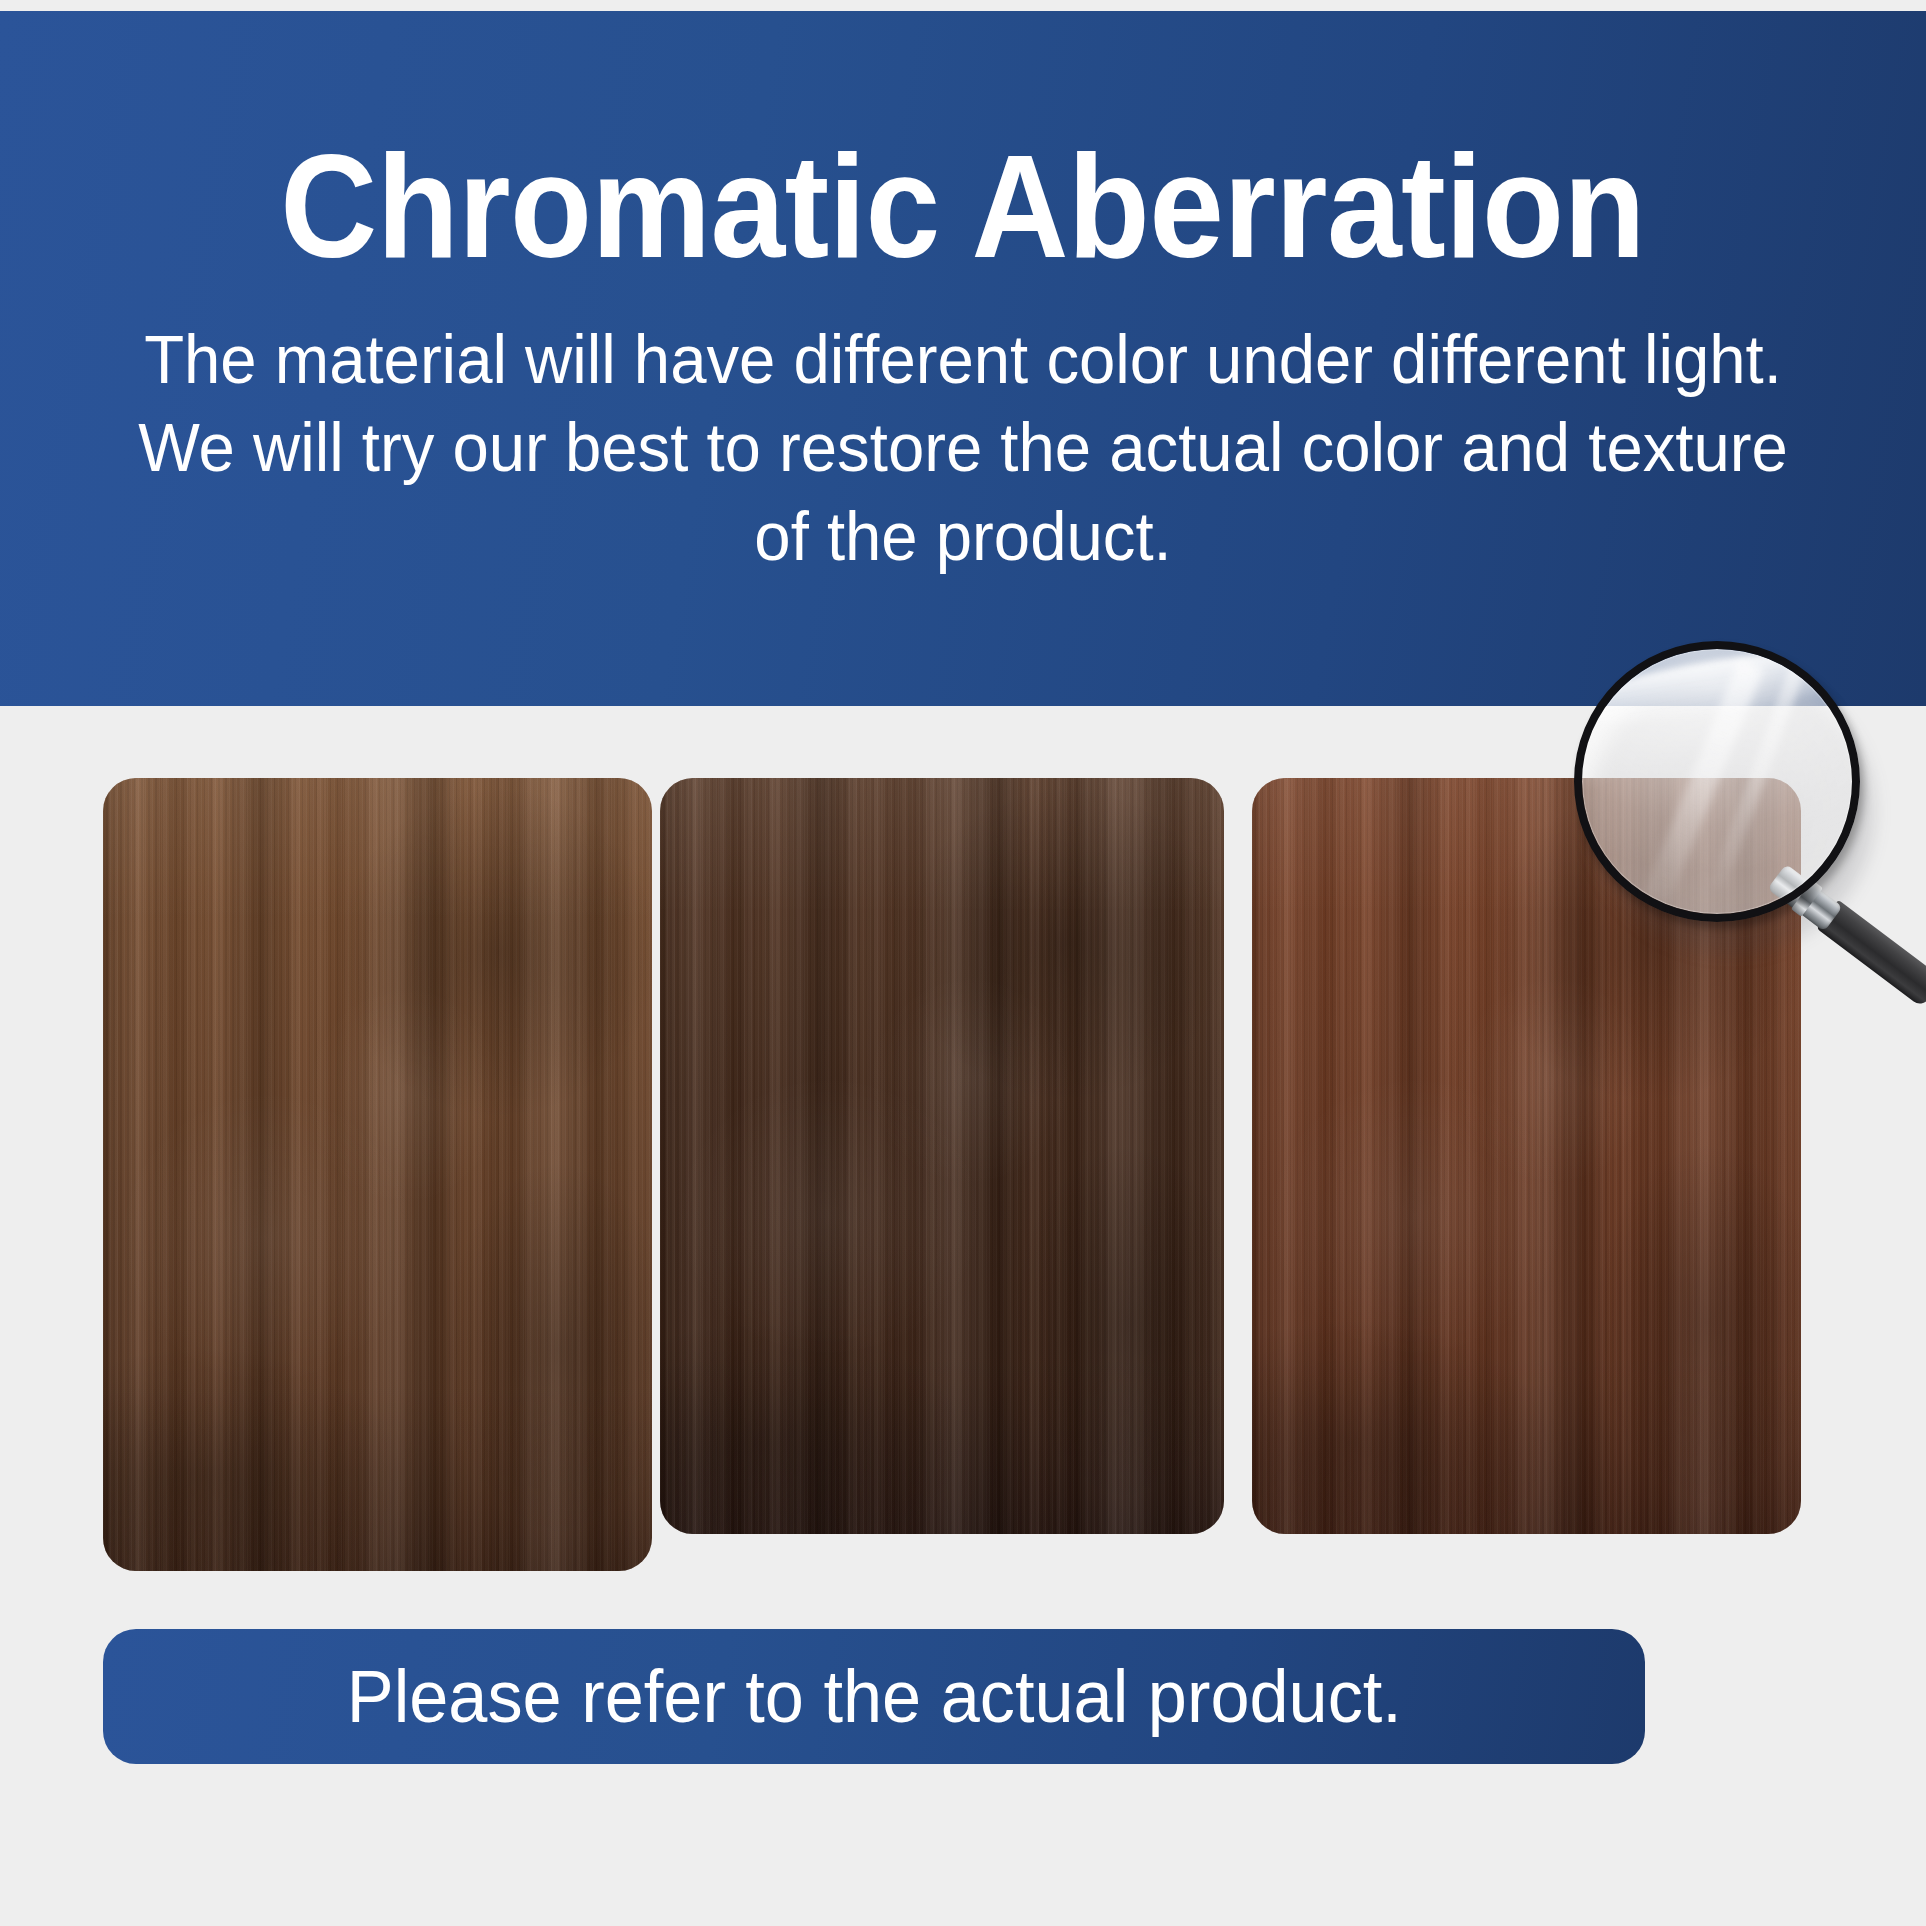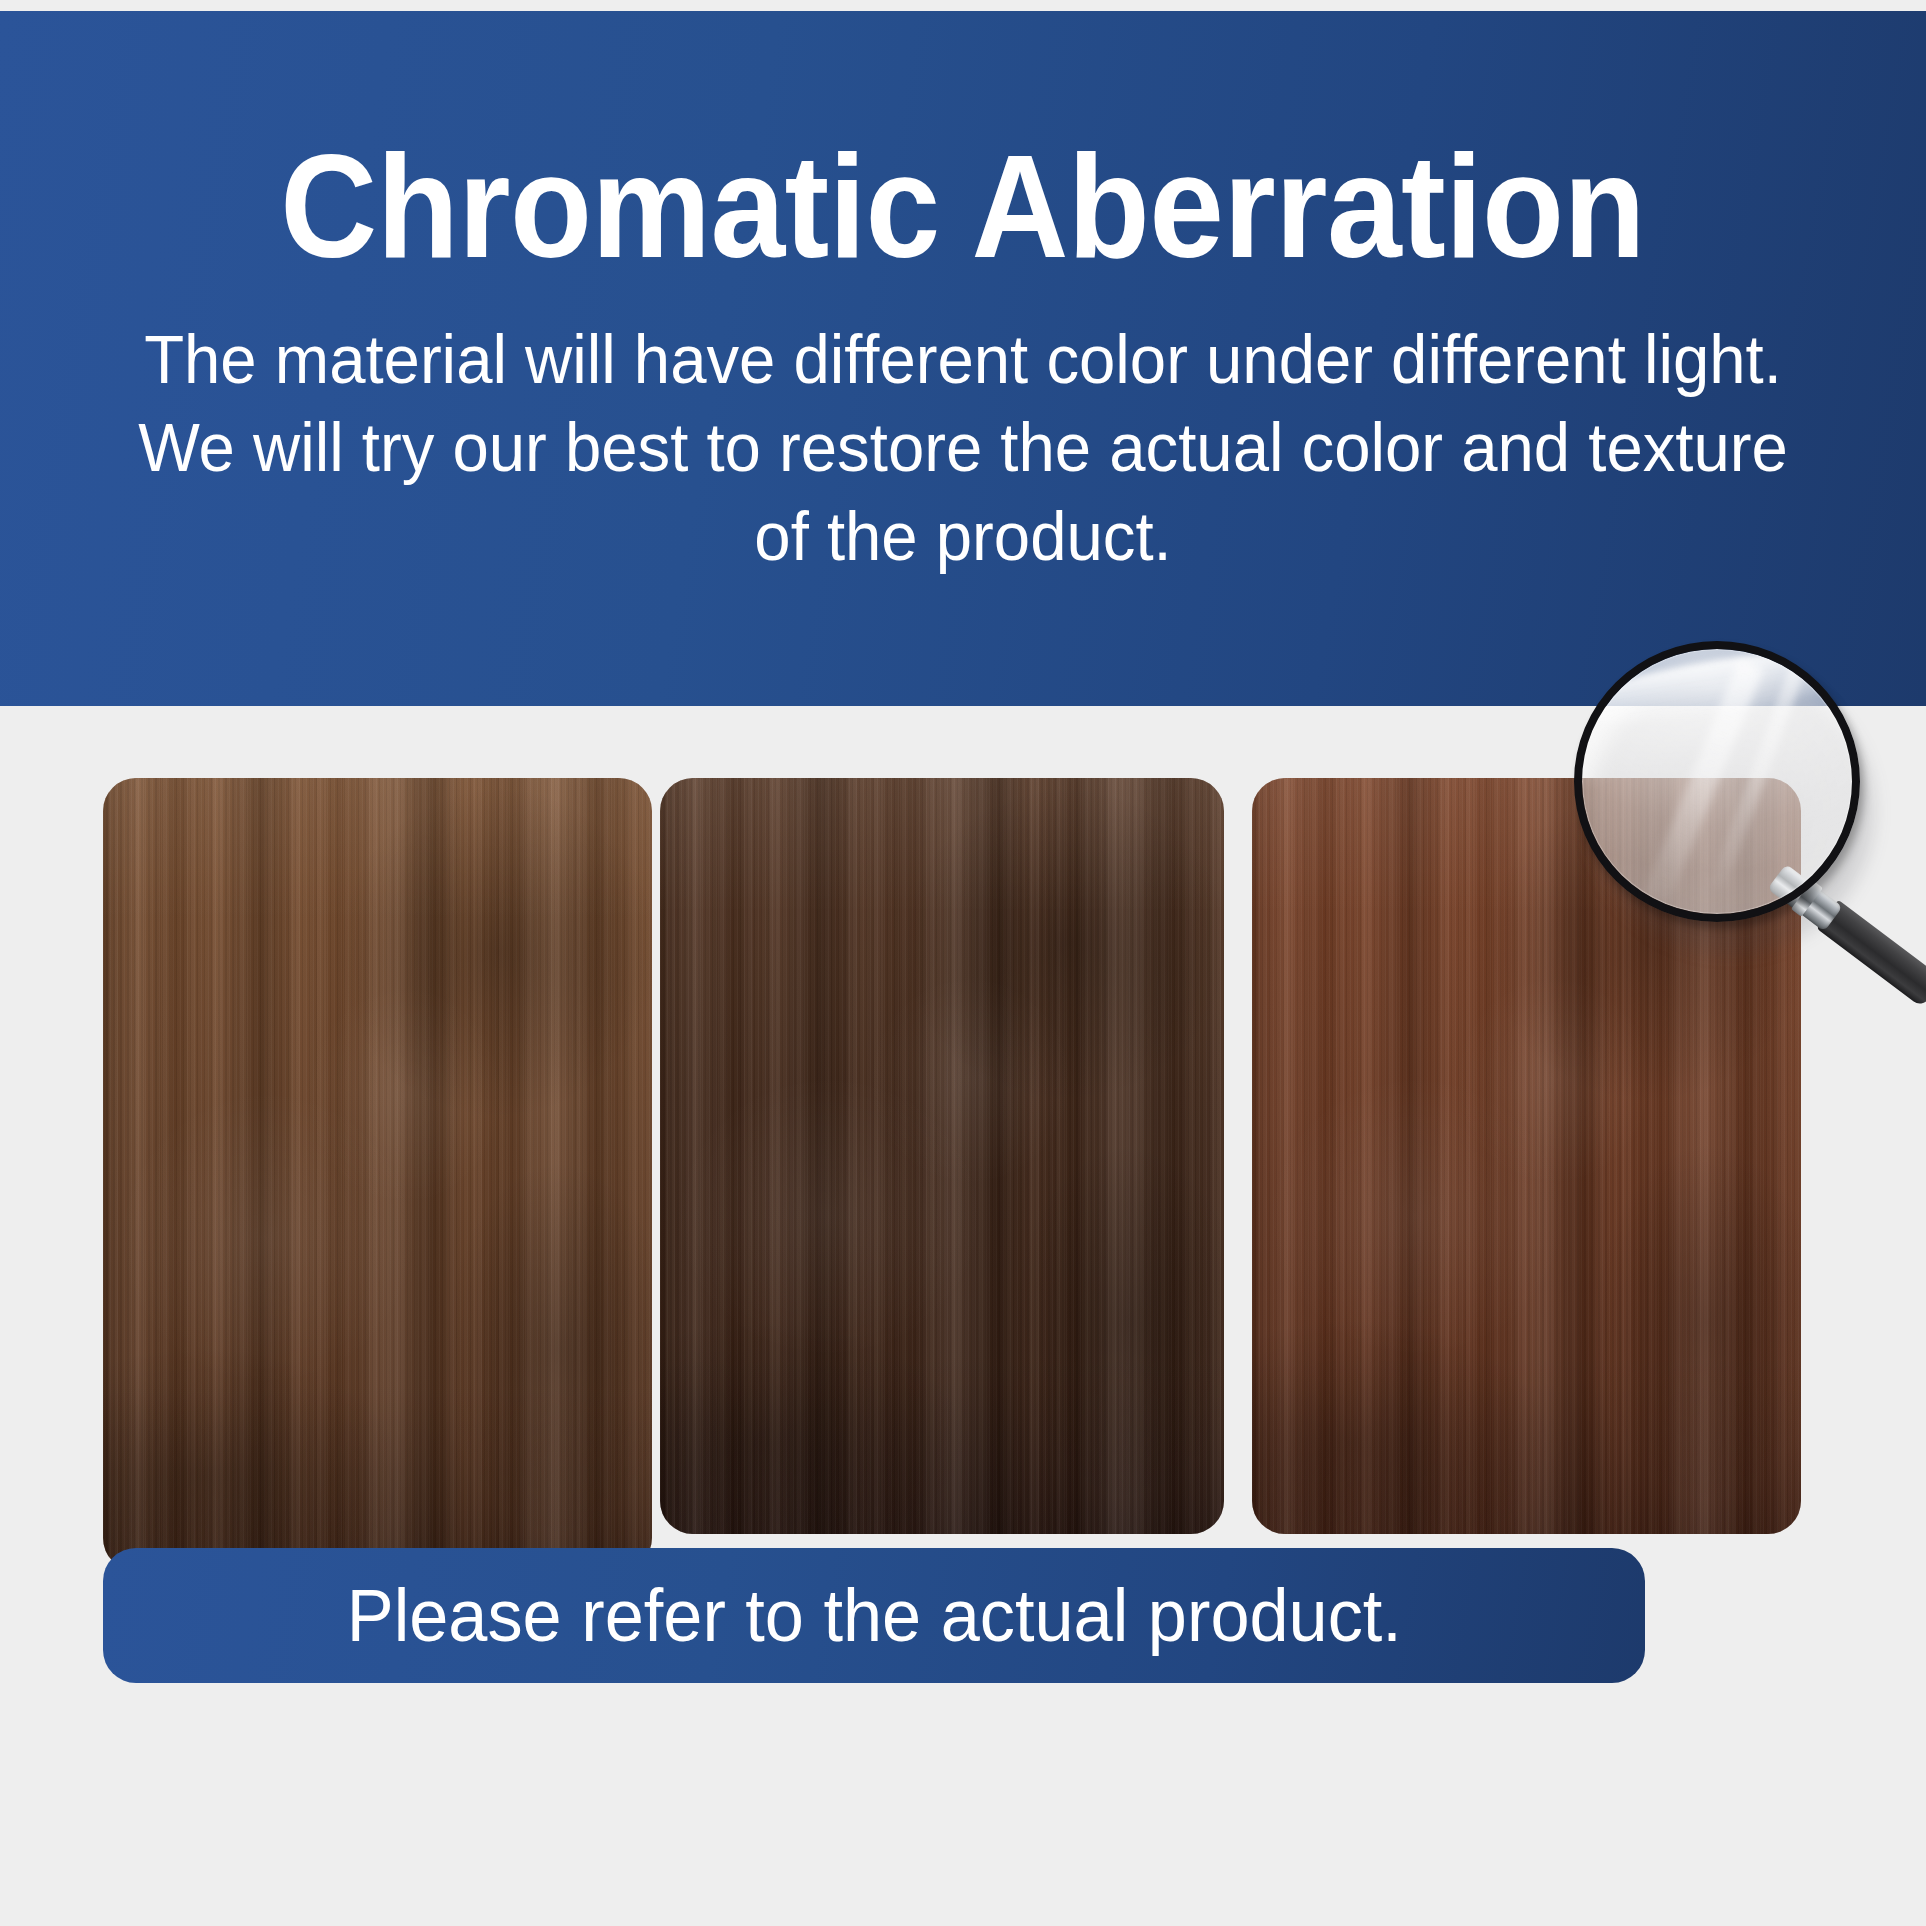--- a/index.html
+++ b/index.html
@@ -176,21 +176,21 @@
   #mag-lens .glint3{
     position:absolute;left:62%;top:4%;width:6%;height:88%;
     background:linear-gradient(180deg, rgba(255,255,255,0.55), rgba(255,255,255,0.04));
     transform:rotate(20deg);
     filter:blur(3.9px);
   }
 
   
   #footer-button{
     position:absolute;
-    left:103px;top:1548px;width:1542px;height:135px;
+    left:103px;top:1629px;width:1542px;height:135px;
     border-radius:33px;
     background:linear-gradient(100deg,#2b5499 0%,#27508f 40%,#224681 72%,#1d3a6c 100%);
     display:flex;align-items:center;justify-content:center;
     box-sizing:border-box;
   }
   #footer-button-label{
     color:#ffffff;
     font-size:74px;
     line-height:1;
     font-weight:normal;

